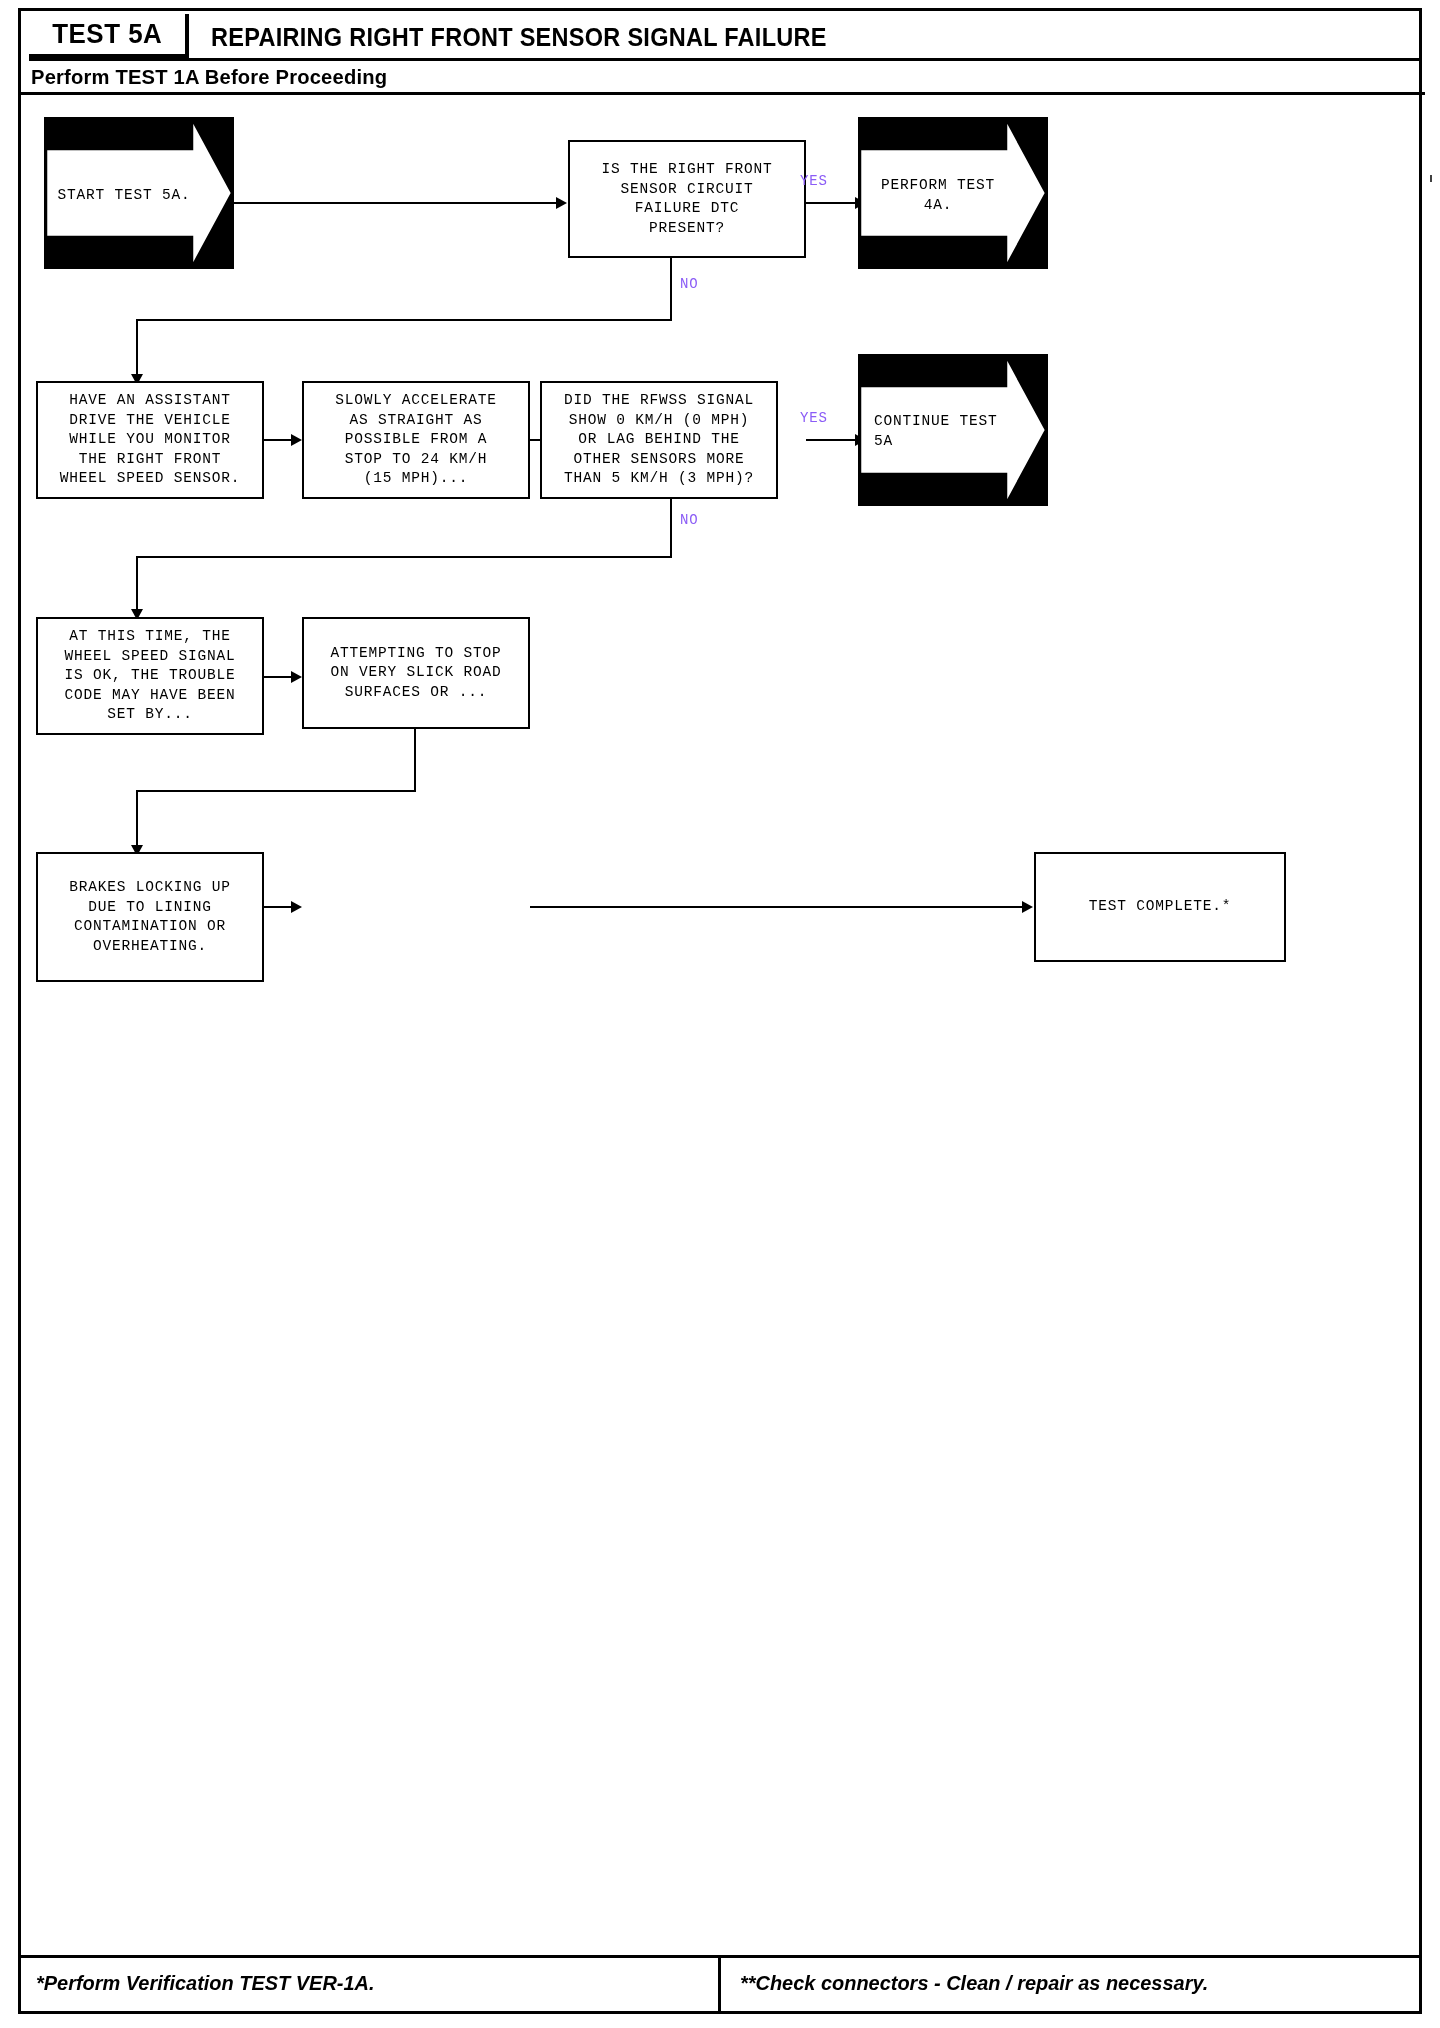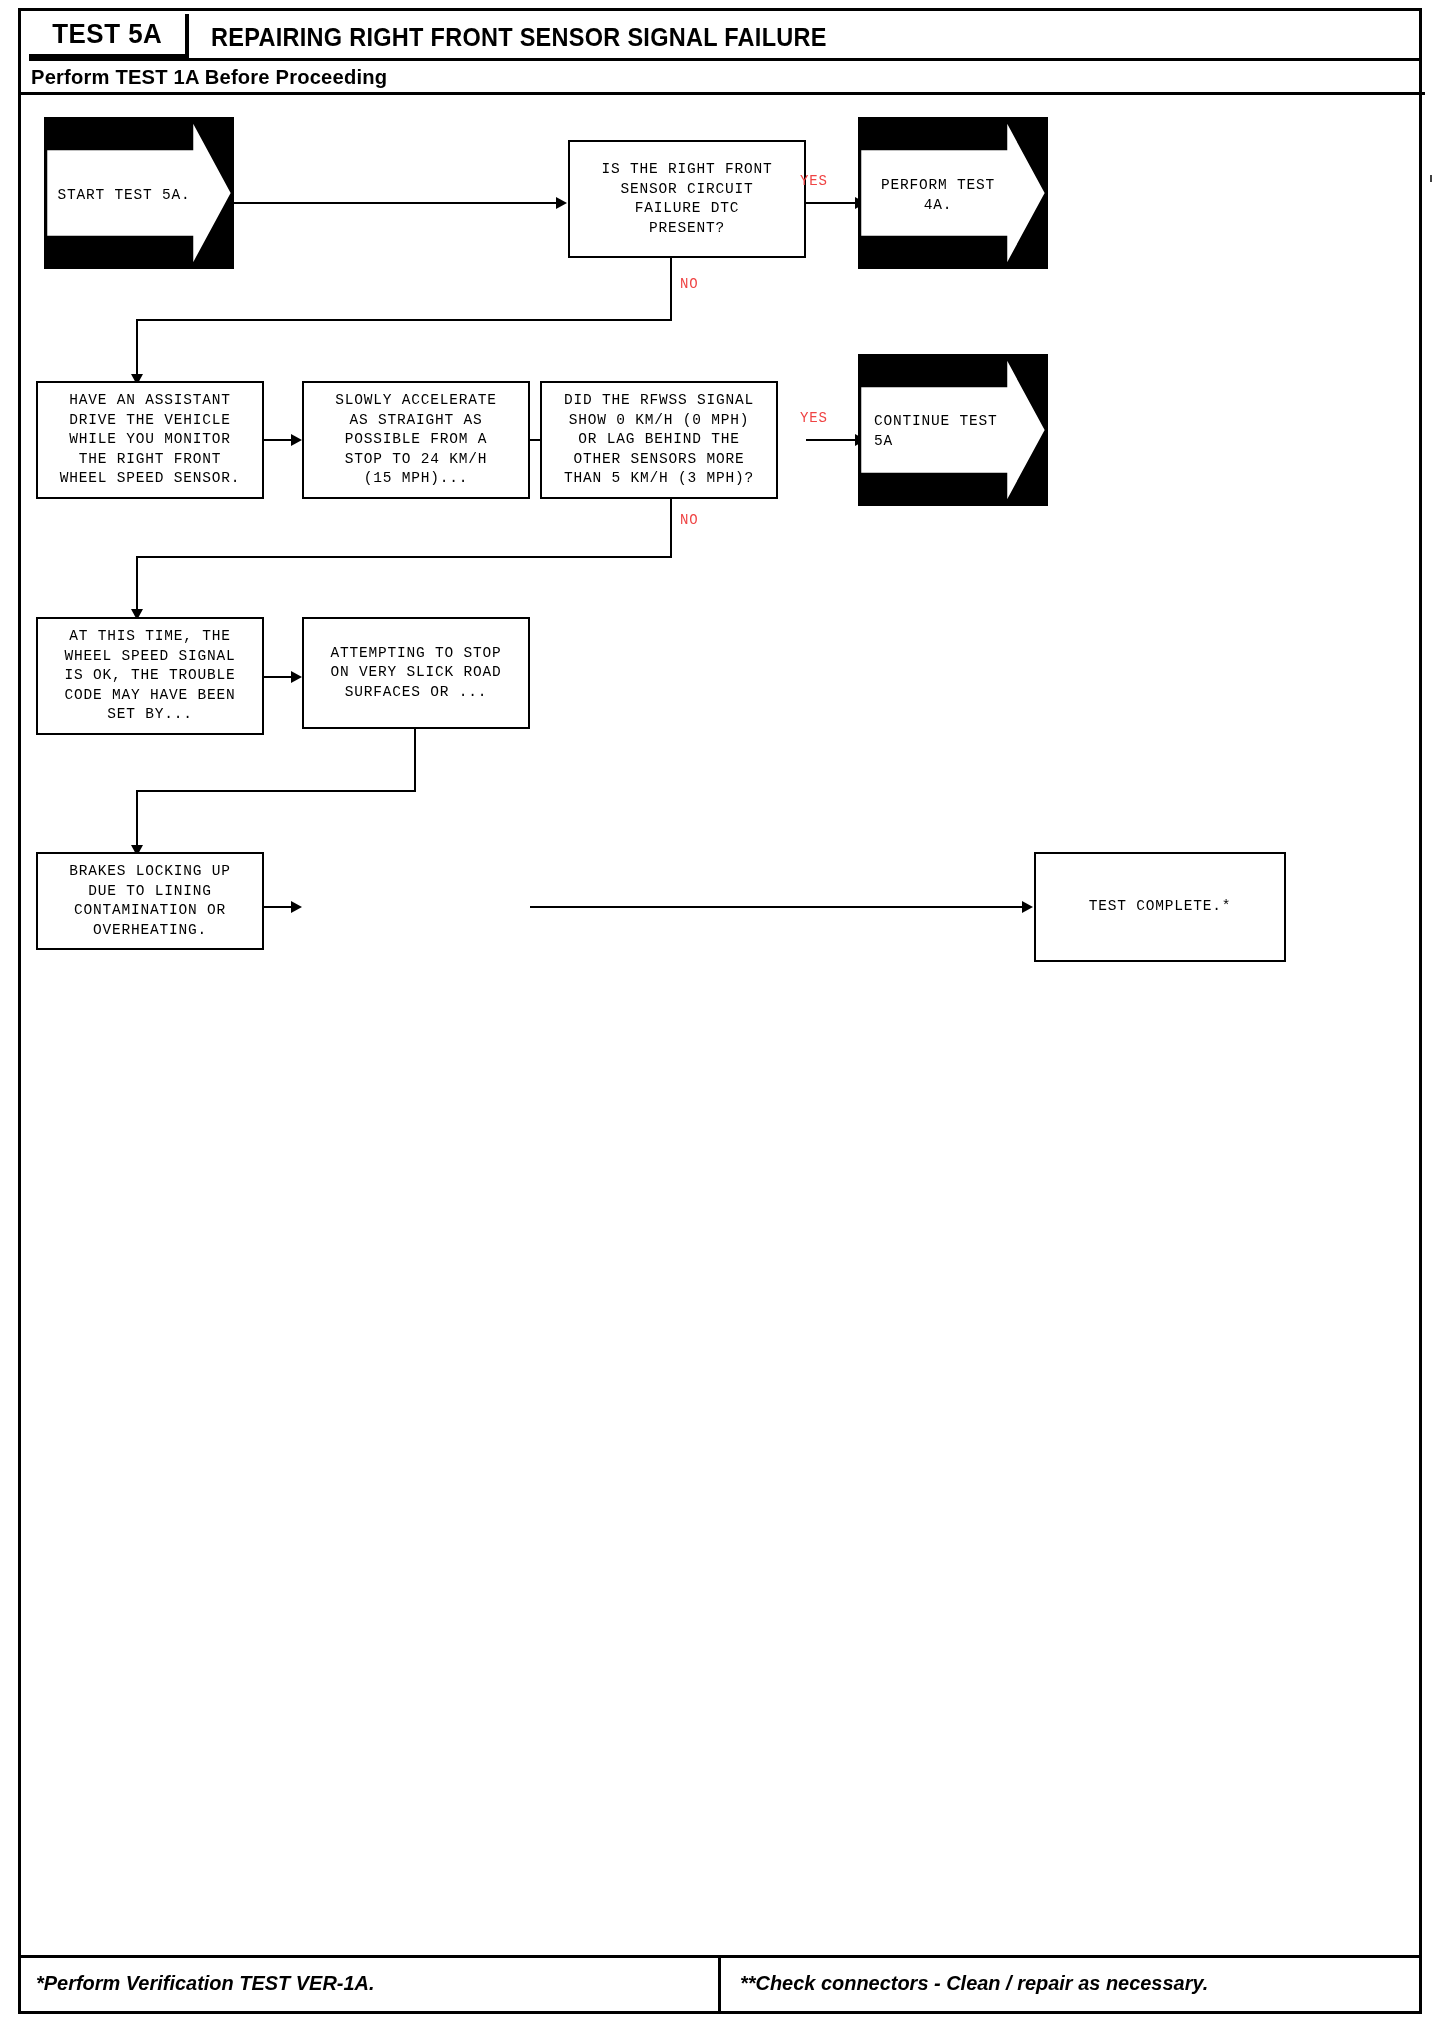--- a/index.html
+++ b/index.html
@@ -171,21 +171,21 @@
     border-left: 6px solid transparent;
     border-right: 6px solid transparent;
     border-top: 11px solid #000;
   }
 
   .edge-label {
     position: absolute;
     font-family: "Liberation Mono", "DejaVu Sans Mono", monospace;
     font-size: 14px;
     letter-spacing: 0.8px;
-    color: #ef4444;
+    color: #8b5cf6;
     white-space: nowrap;
   }
 
   
   .footer-rule {
     position: absolute;
     left: 21px;
     top: 1955px;
     width: 1398px;
     height: 3px;
@@ -334,21 +334,21 @@
       <div class="node-text">ATTEMPTING TO STOP
 ON VERY SLICK ROAD
 SURFACES OR ...</div>
     </div>
 
     <div class="ln ln-v" style="left:414px; top:729px; width:2px; height:62px;"></div>
     <div class="ln ln-h" style="left:136px; top:790px; width:280px;"></div>
     <div class="ln ln-v" style="left:136px; top:790px; width:2px; height:62px;"></div>
     <div class="arrow-head arrow-down" style="left:131px; top:845px;"></div>
 
-    <div class="node" style="left:36px; top:852px; width:228px; height:98px;">
+    <div class="node" style="left:36px; top:852px; width:228px; height:130px;">
       <div class="node-text">BRAKES LOCKING UP
 DUE TO LINING
 CONTAMINATION OR
 OVERHEATING.</div>
     </div>
 
     <div class="ln ln-h" style="left:264px; top:906px; width:36px;"></div>
     <div class="arrow-head arrow-right" style="left:291px; top:901px;"></div>
 
 

